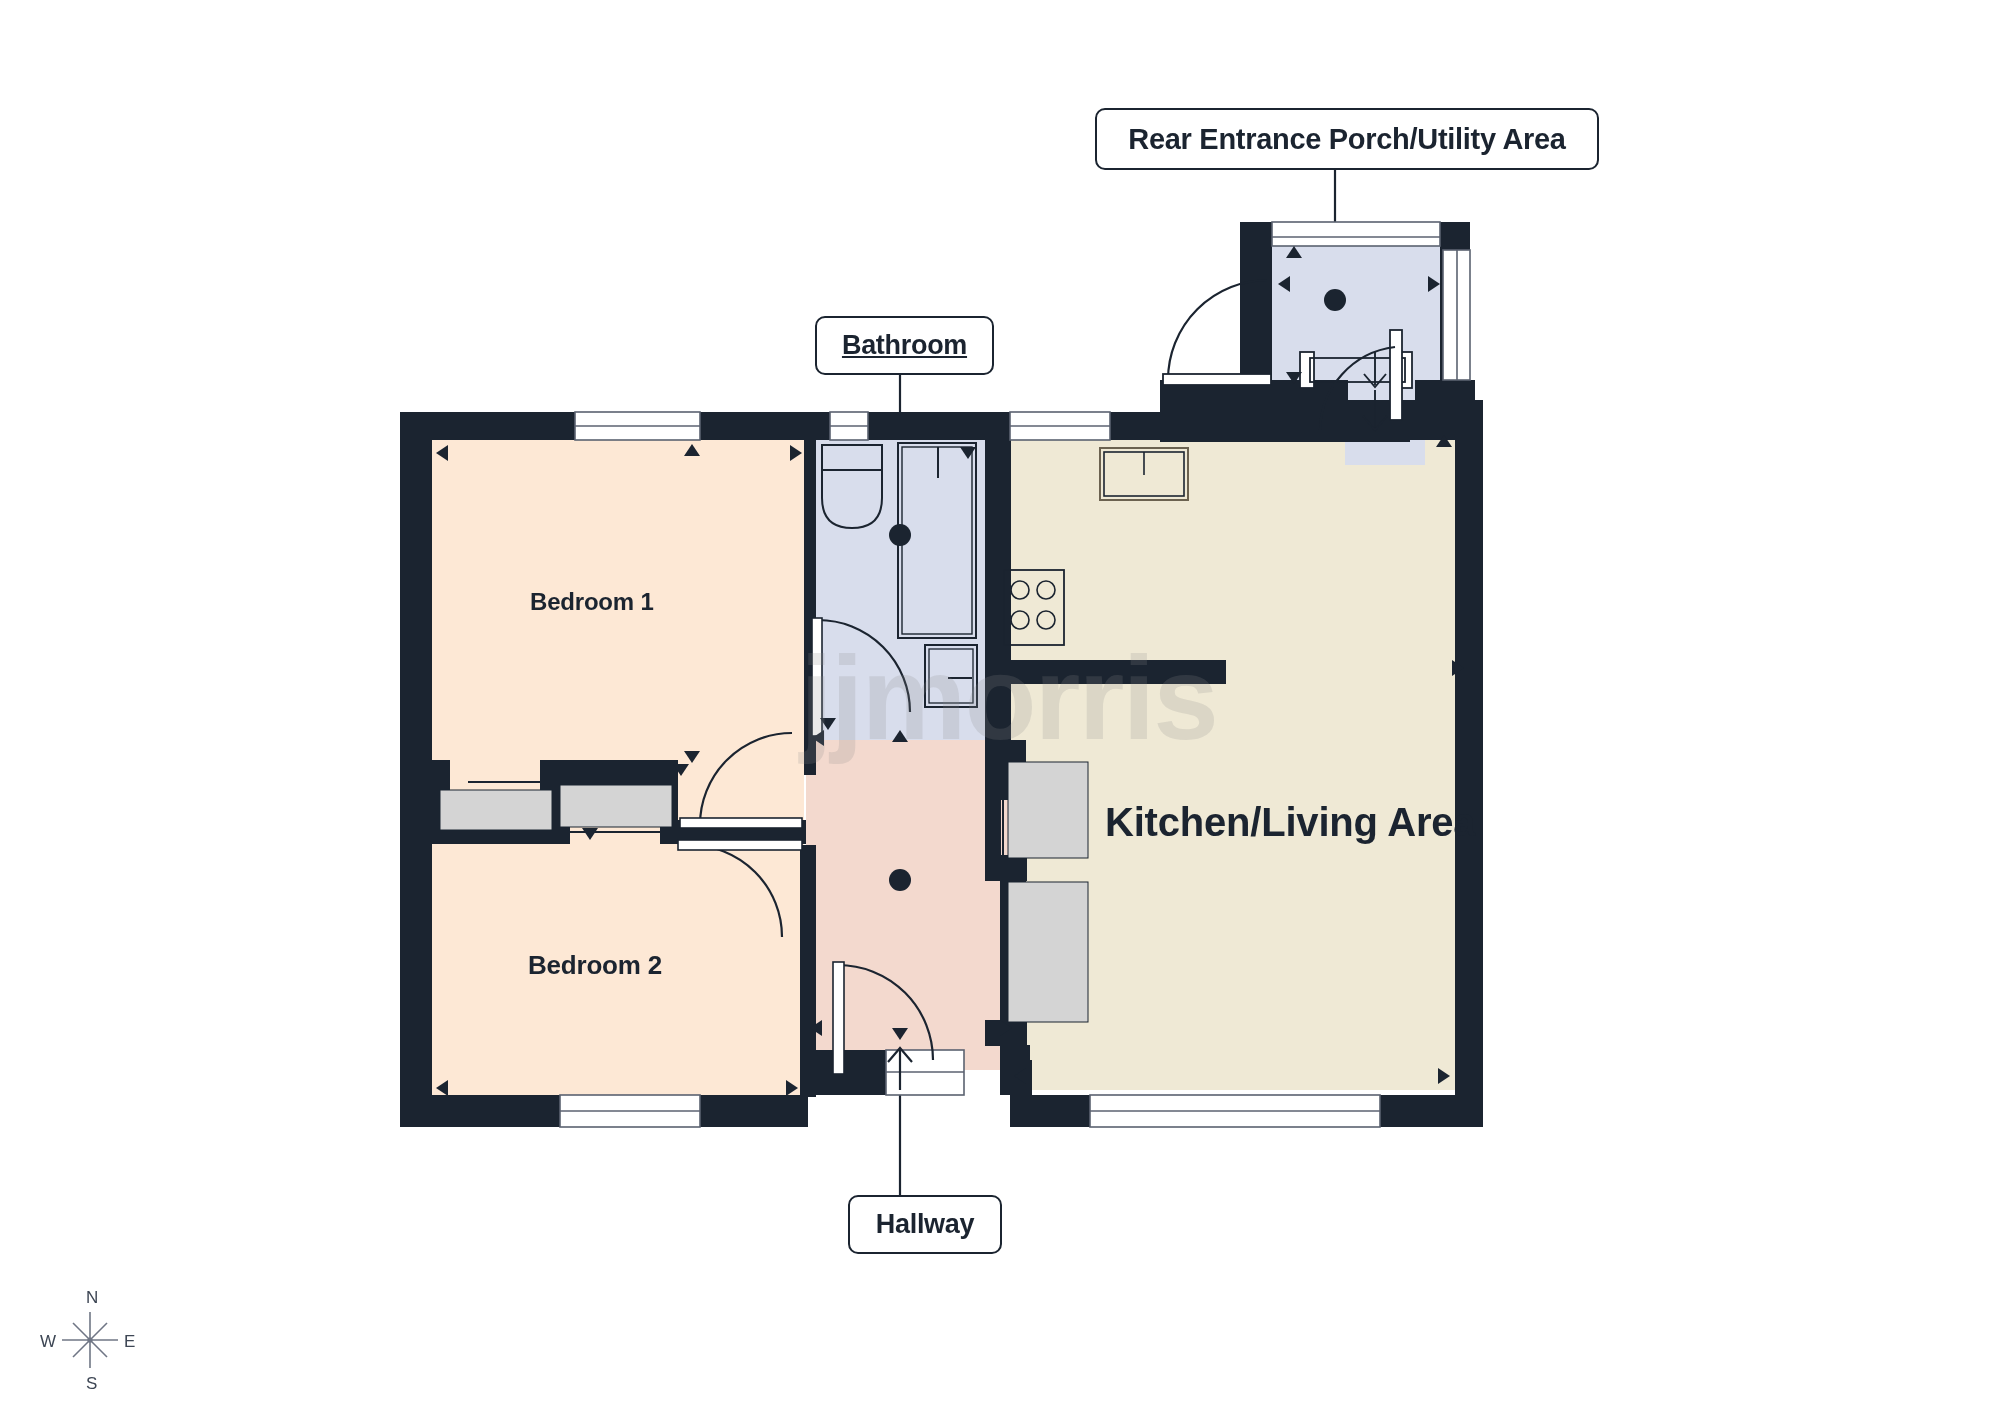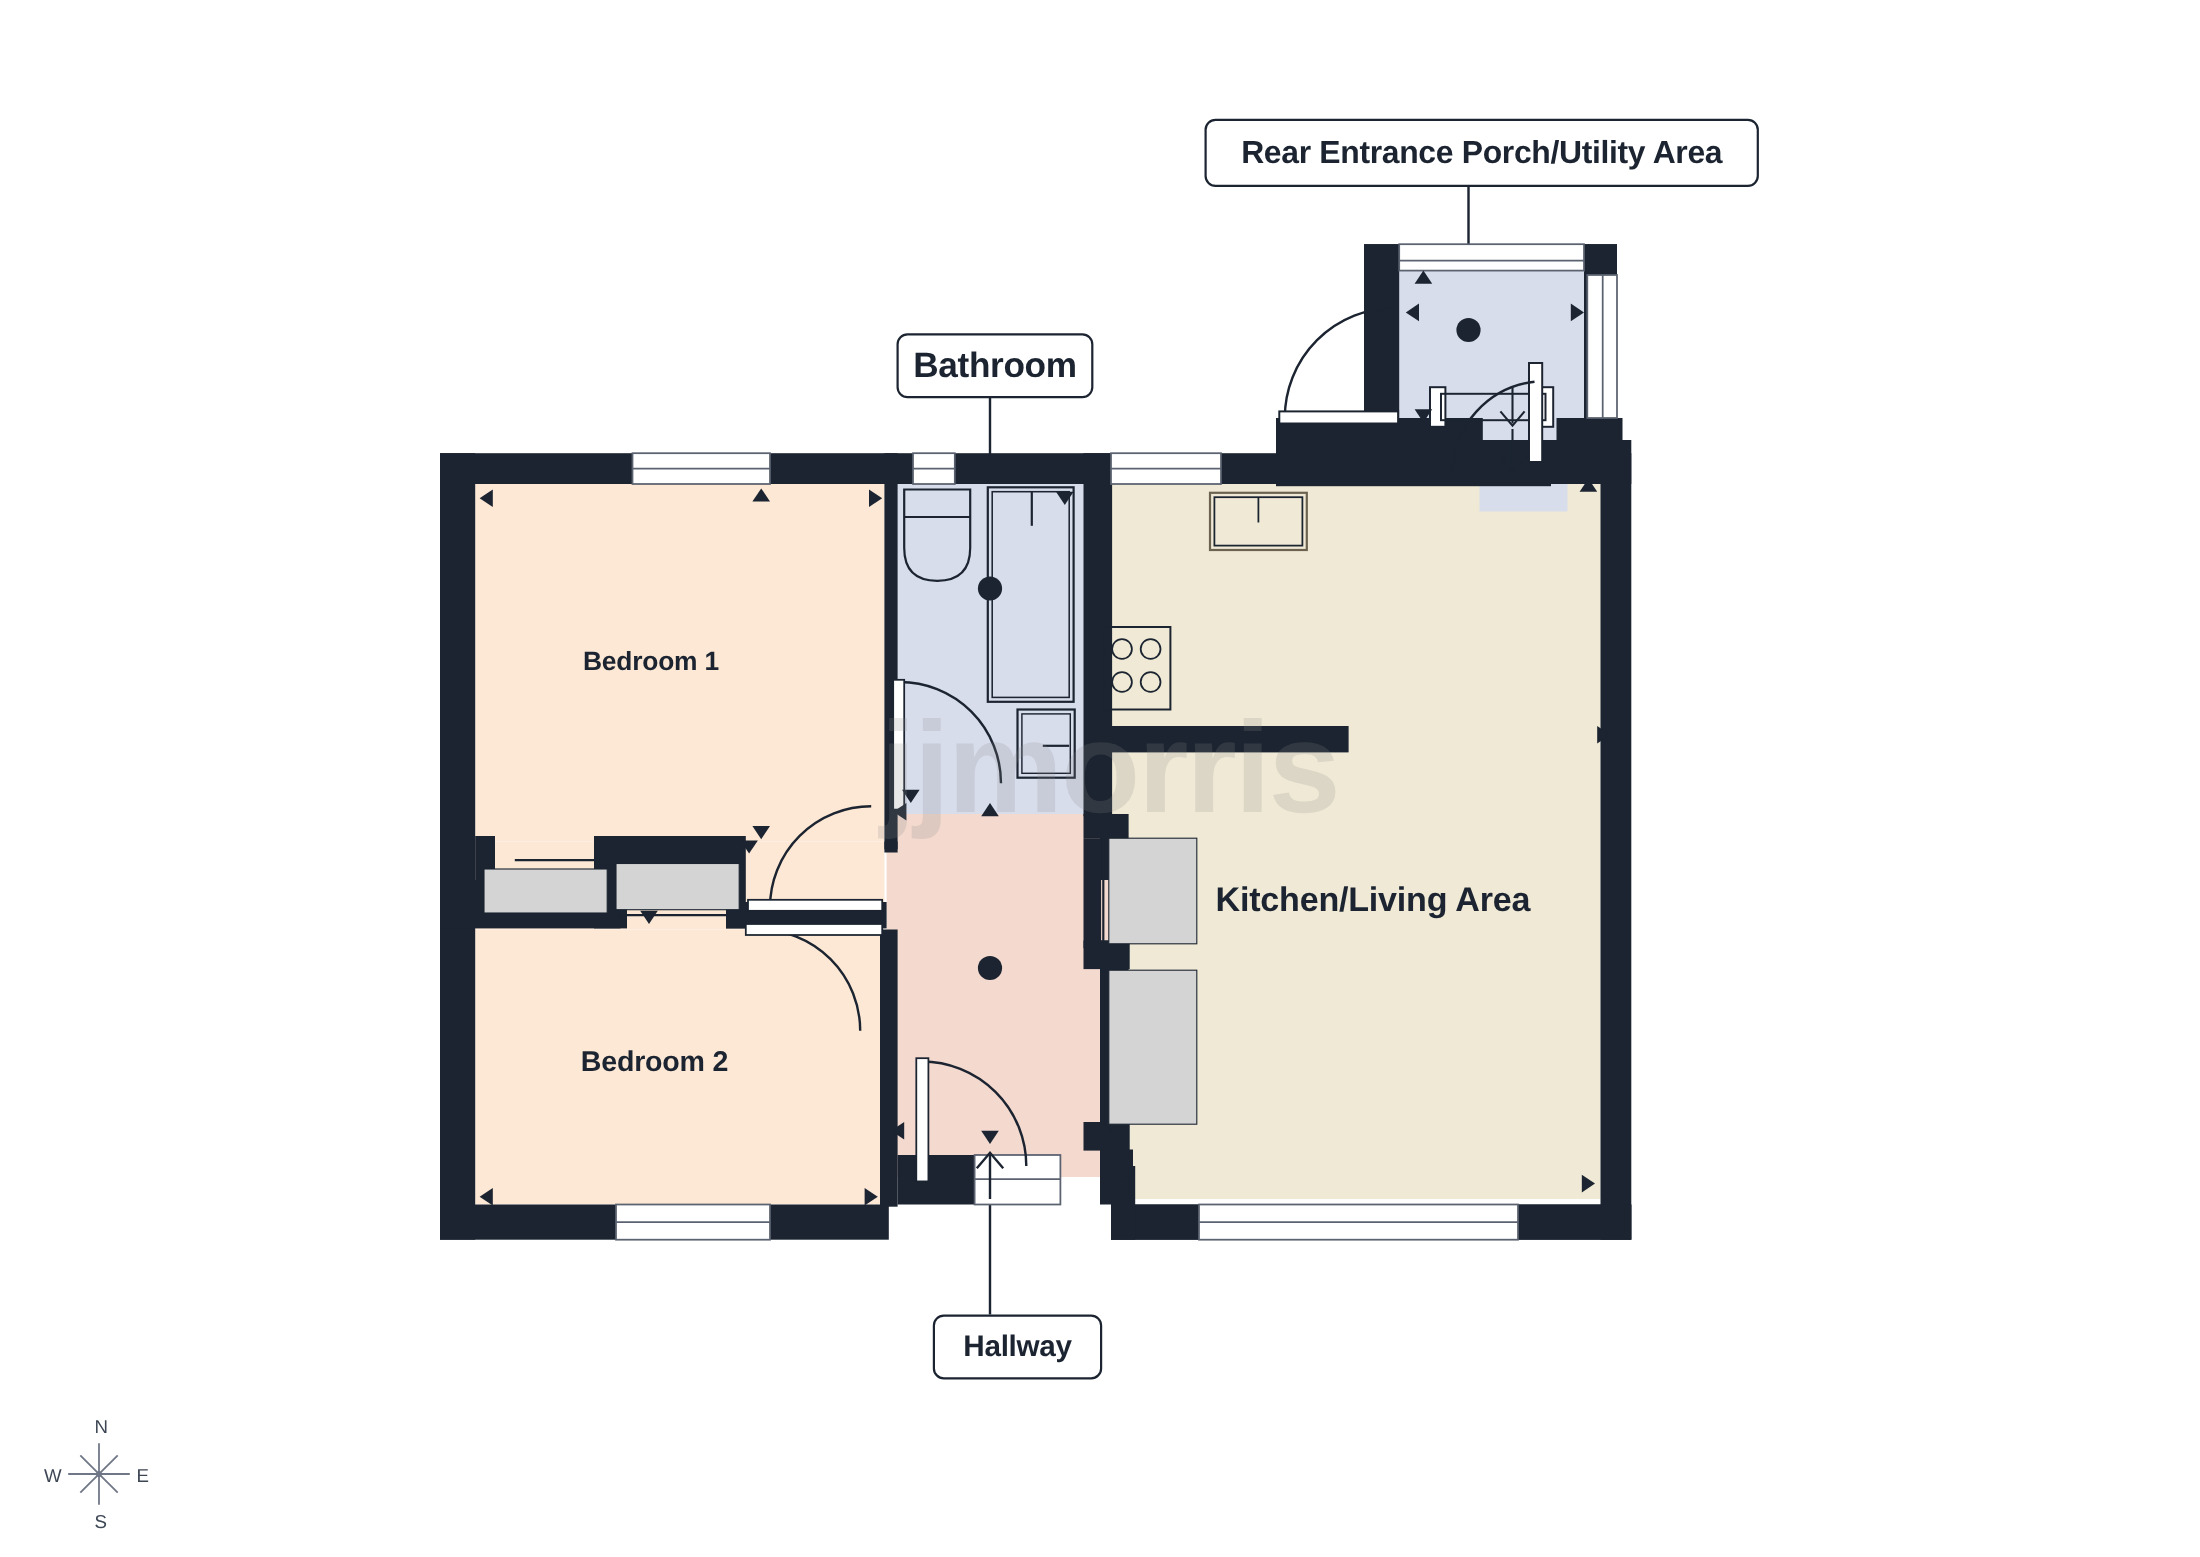--- a/index.html
+++ b/index.html
@@ -354,33 +354,33 @@
       <circle cx="900" cy="880" r="11"></circle>
     </g>
   </svg>
 
   <div class="wm">jjmorris</div>
 
   <div class="label-box" style="left:1095px; top:108px; width:500px; height:58px; font-size:29px;text-align:center;">
     <span>Rear Entrance Porch/Utility Area</span>
   </div>
 
-  <div class="label-box" style="left:815px; top:303px; width:175px; height:55px; font-size:32px;">
+  <div class="label-box" style="left:815px; top:316px; width:175px; height:55px; font-size:27px;text-decoration:underline;">
     <span>Bathroom</span>
   </div>
 
   <div class="label-box" style="left:830px; top:1195px; width:150px; height:55px; font-size:27px;margin-left:18px;">
     <span>Hallway</span>
   </div>
 
   <div class="room-name" style="left:530px; top:588px; font-size:24px;">Bedroom 1</div>
 
   <div class="room-name" style="left:528px; top:950px; font-size:26px;">Bedroom 2</div>
 
-  <div class="room-name" style="left:1105px; top:800px; font-size:31px;">Kitchen/Living Area</div>
+  <div class="room-name" style="left:1105px; top:800px; font-size:40px;">Kitchen/Living Area</div>
 
   <div class="compass">
     <svg width="120" height="110" viewBox="0 0 120 110">
       <g stroke="#6f7685" stroke-width="1.6" fill="none">
         <line x1="60" y1="22" x2="60" y2="78"></line>
         <line x1="32" y1="50" x2="88" y2="50"></line>
         <line x1="43" y1="33" x2="77" y2="67"></line>
         <line x1="77" y1="33" x2="43" y2="67"></line>
       </g>
       <circle cx="60" cy="50" r="2.6" fill="#6f7685"></circle>

